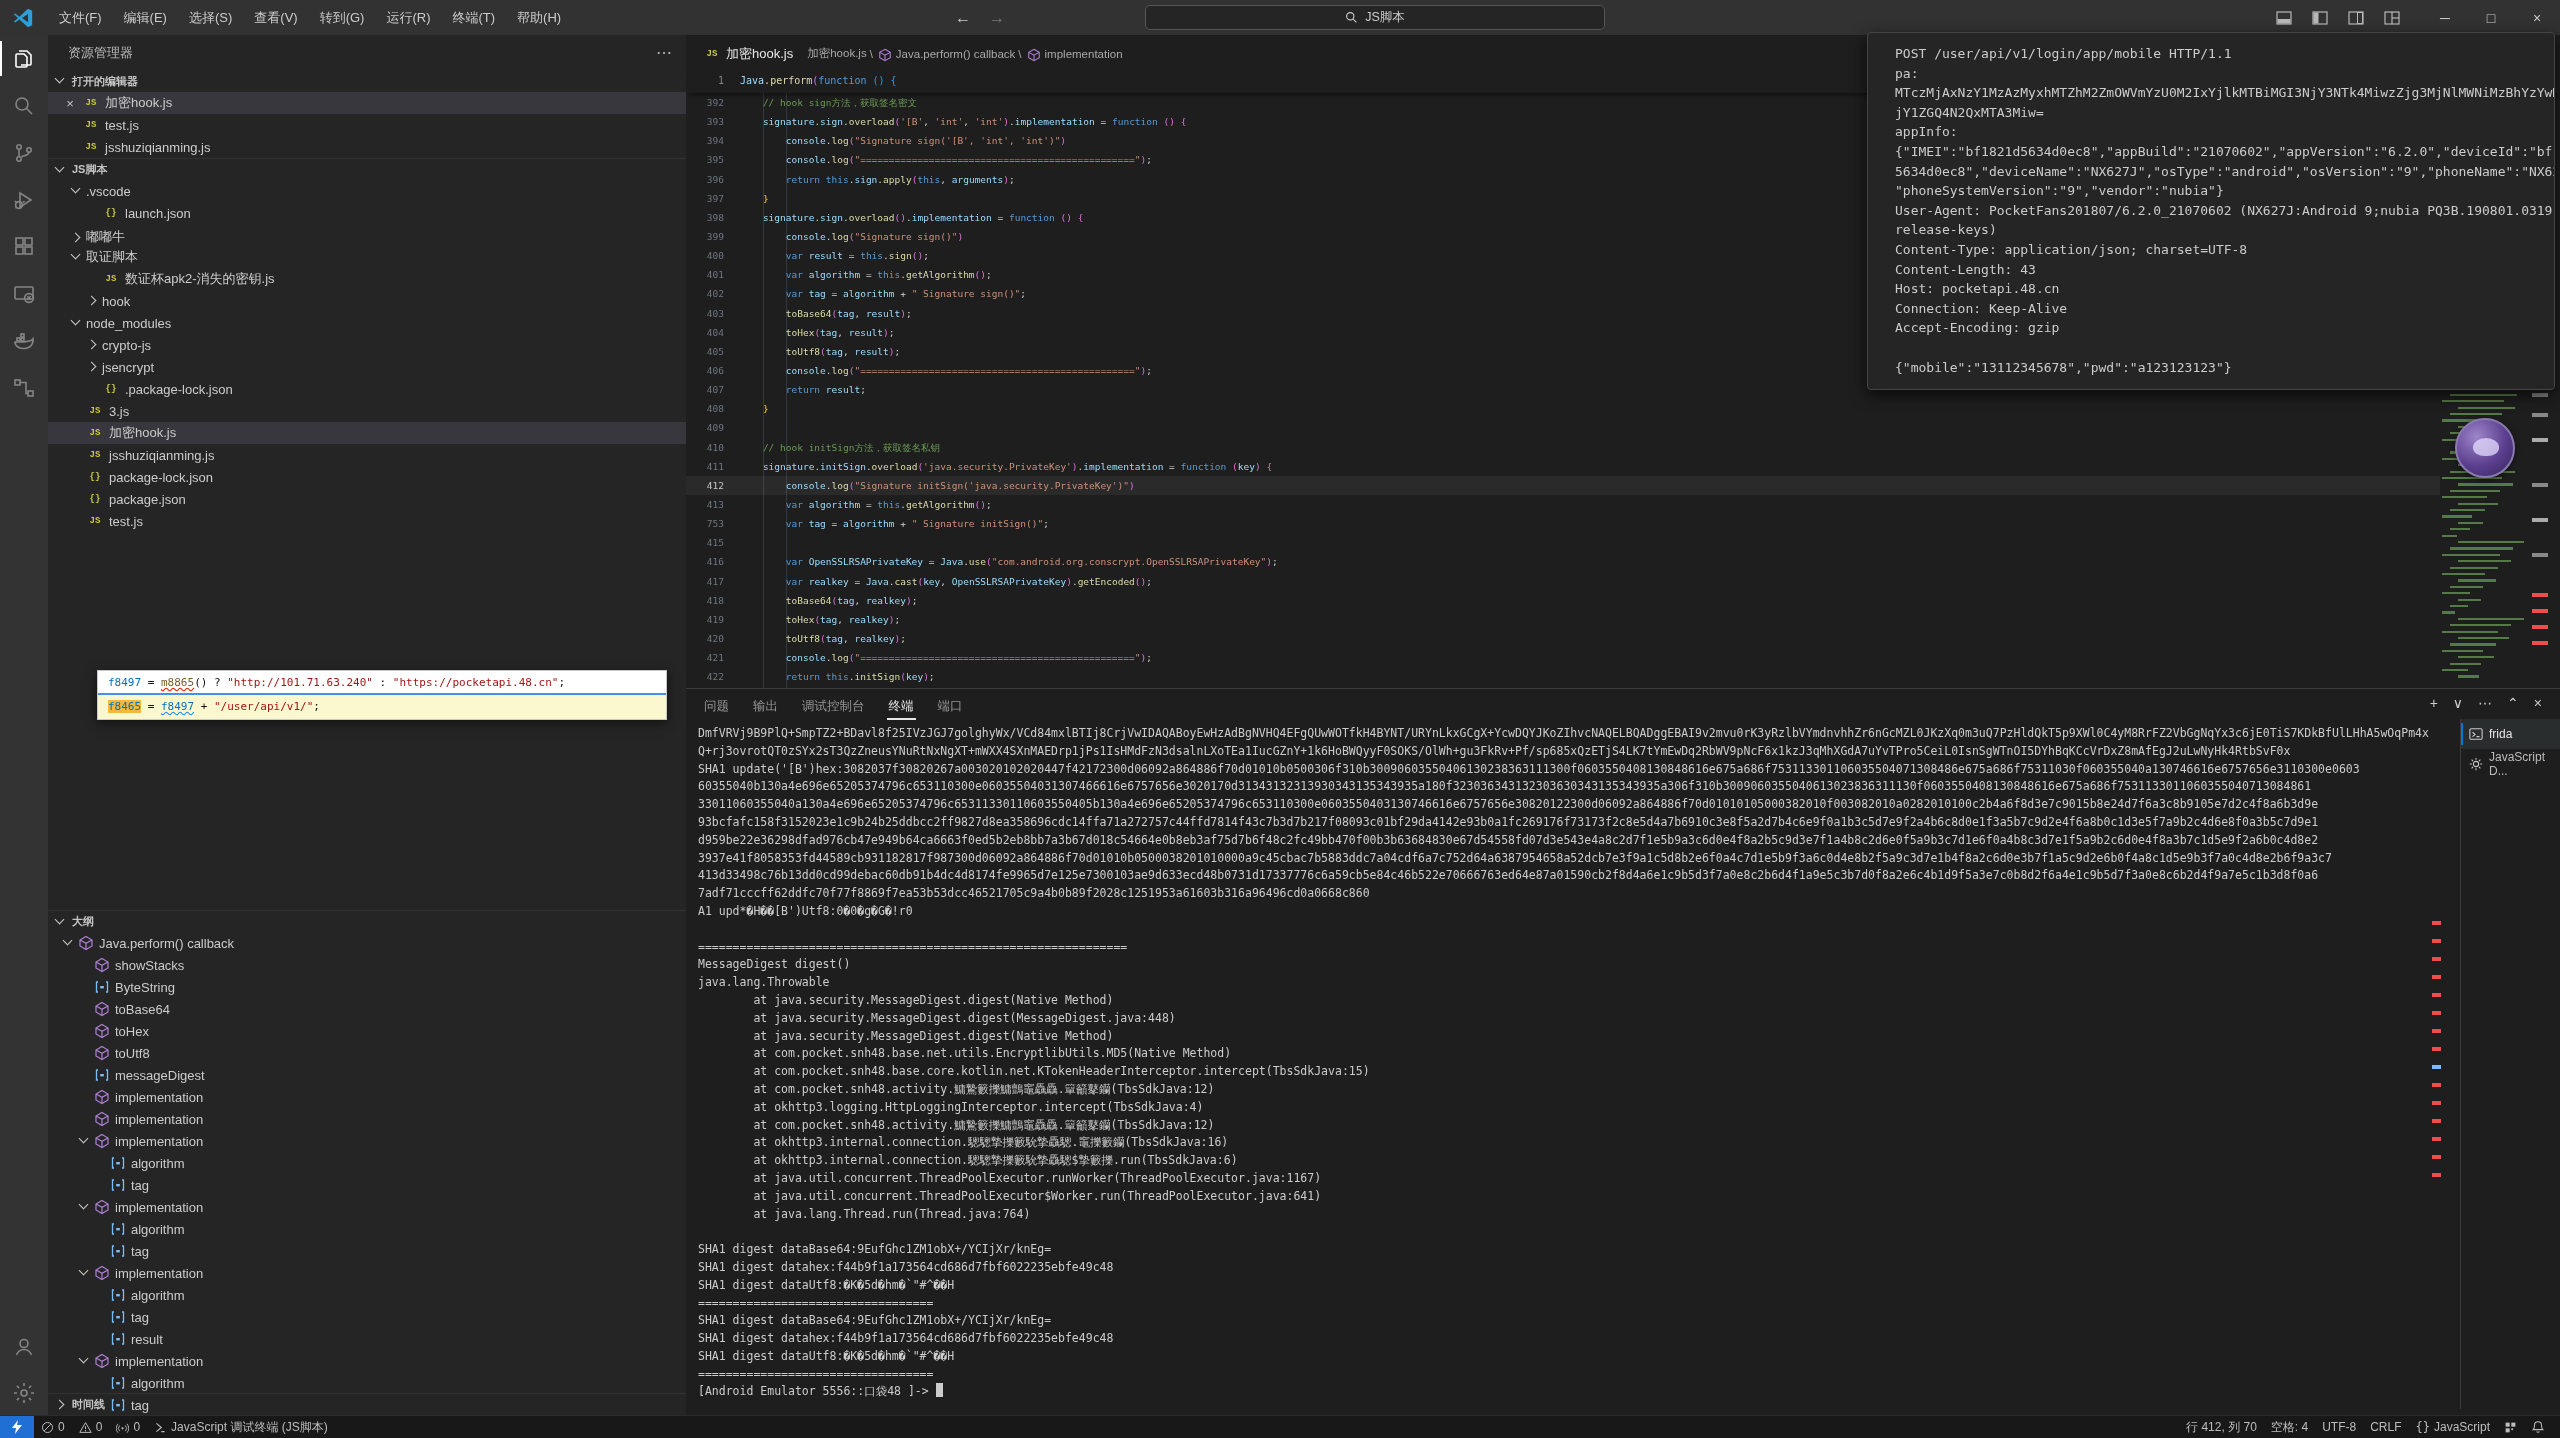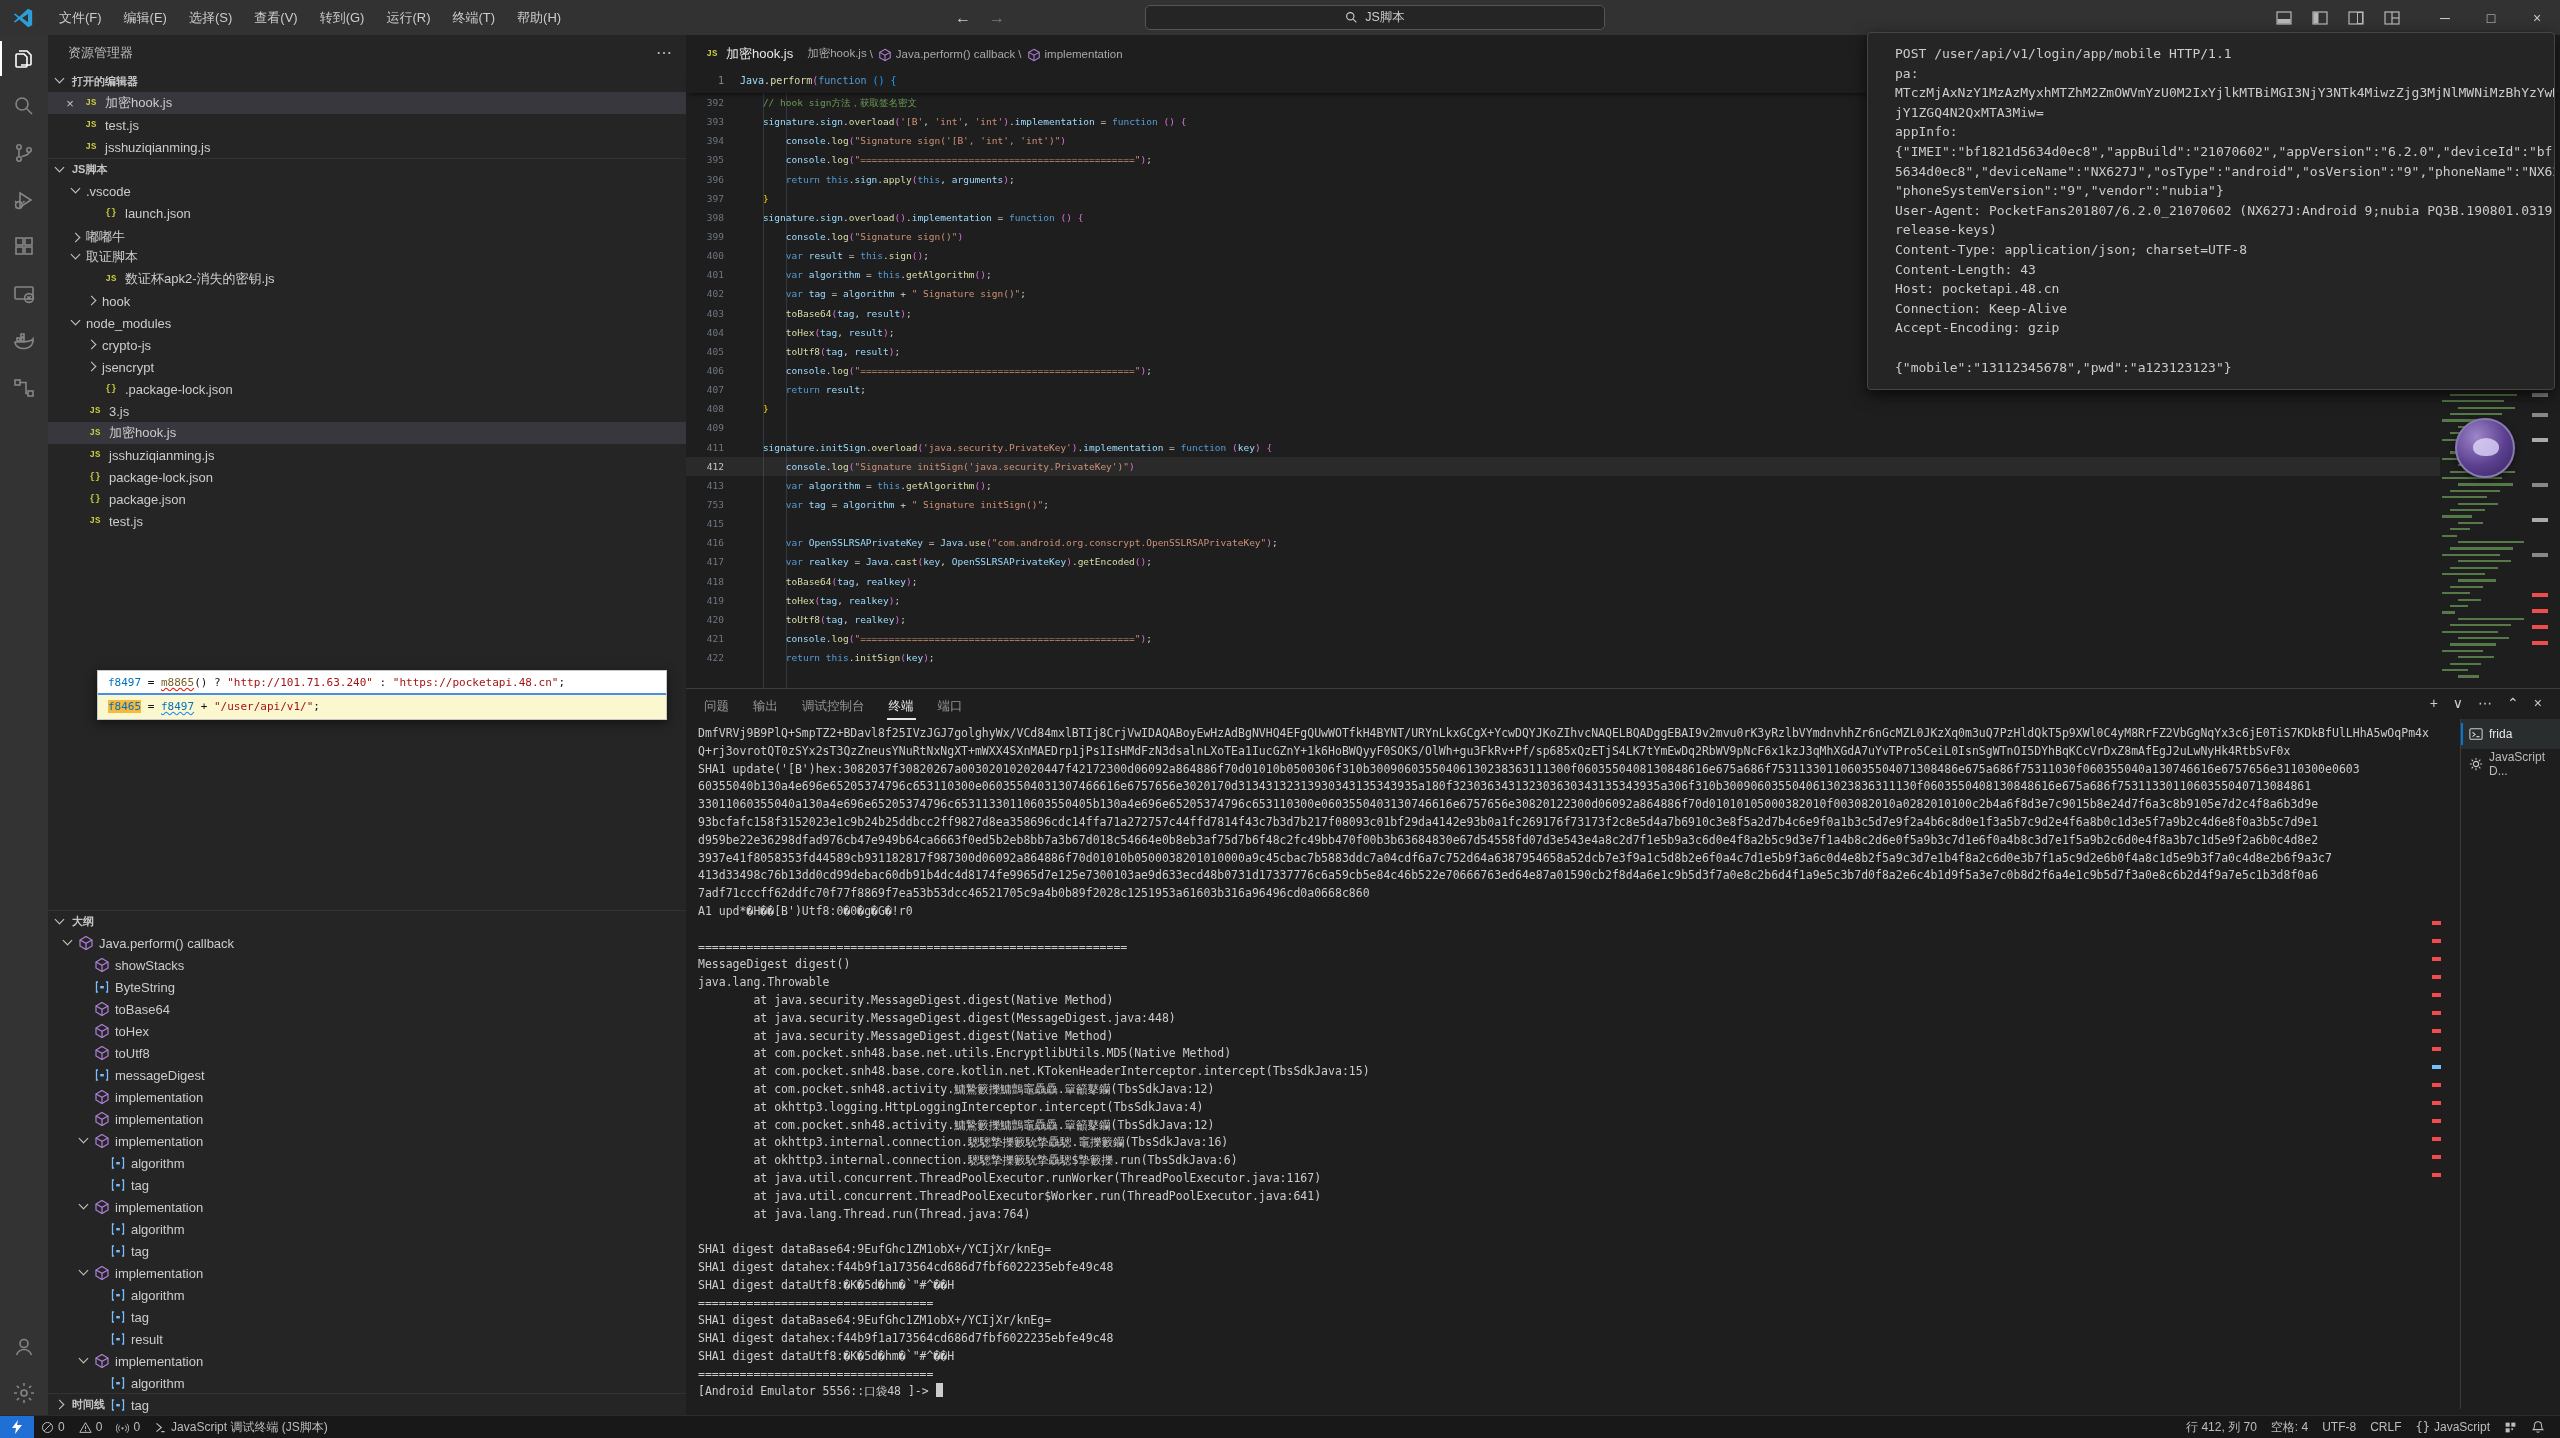--- a/index.html
+++ b/index.html
@@ -608,20 +608,21 @@
       <div class="code-row"><span class="ln">400</span><span class="ct"><span class="tok-pl">        </span><span class="tok-kw">var</span><span class="tok-pl"> </span><span class="tok-id">result</span><span class="tok-pl"> = </span><span class="tok-kw">this</span><span class="tok-pl">.</span><span class="tok-fn">sign</span><span class="br1">(</span><span class="br1">)</span><span class="tok-pl">;</span></span></div>
       <div class="code-row"><span class="ln">401</span><span class="ct"><span class="tok-pl">        </span><span class="tok-kw">var</span><span class="tok-pl"> </span><span class="tok-id">algorithm</span><span class="tok-pl"> = </span><span class="tok-kw">this</span><span class="tok-pl">.</span><span class="tok-fn">getAlgorithm</span><span class="br1">(</span><span class="br1">)</span><span class="tok-pl">;</span></span></div>
       <div class="code-row"><span class="ln">402</span><span class="ct"><span class="tok-pl">        </span><span class="tok-kw">var</span><span class="tok-pl"> </span><span class="tok-id">tag</span><span class="tok-pl"> = </span><span class="tok-id">algorithm</span><span class="tok-pl"> + </span><span class="tok-str">" Signature sign()"</span><span class="tok-pl">;</span></span></div>
       <div class="code-row"><span class="ln">403</span><span class="ct"><span class="tok-pl">        </span><span class="tok-fn">toBase64</span><span class="br1">(</span><span class="tok-id">tag</span><span class="tok-pl">, </span><span class="tok-id">result</span><span class="br1">)</span><span class="tok-pl">;</span></span></div>
       <div class="code-row"><span class="ln">404</span><span class="ct"><span class="tok-pl">        </span><span class="tok-fn">toHex</span><span class="br1">(</span><span class="tok-id">tag</span><span class="tok-pl">, </span><span class="tok-id">result</span><span class="br1">)</span><span class="tok-pl">;</span></span></div>
       <div class="code-row"><span class="ln">405</span><span class="ct"><span class="tok-pl">        </span><span class="tok-fn">toUtf8</span><span class="br1">(</span><span class="tok-id">tag</span><span class="tok-pl">, </span><span class="tok-id">result</span><span class="br1">)</span><span class="tok-pl">;</span></span></div>
       <div class="code-row"><span class="ln">406</span><span class="ct"><span class="tok-pl">        </span><span class="tok-id">console</span><span class="tok-pl">.</span><span class="tok-fn">log</span><span class="br1">(</span><span class="tok-str">"================================================"</span><span class="br1">)</span><span class="tok-pl">;</span></span></div>
       <div class="code-row"><span class="ln">407</span><span class="ct"><span class="tok-pl">        </span><span class="tok-kw">return</span><span class="tok-pl"> </span><span class="tok-id">result</span><span class="tok-pl">;</span></span></div>
       <div class="code-row"><span class="ln">408</span><span class="ct"><span class="tok-pl">    </span><span class="br0">}</span></span></div>
       <div class="code-row"><span class="ln">409</span><span class="ct"></span></div>
+      <div class="code-row"><span class="ln">410</span><span class="ct"><span class="tok-cm">    // hook initSign方法，获取签名私钥</span></span></div>
       <div class="code-row"><span class="ln">411</span><span class="ct"><span class="tok-pl">    </span><span class="tok-id">signature</span><span class="tok-pl">.</span><span class="tok-id">initSign</span><span class="tok-pl">.</span><span class="tok-fn">overload</span><span class="br1">(</span><span class="tok-str">'java.security.PrivateKey'</span><span class="br1">)</span><span class="tok-pl">.</span><span class="tok-id">implementation</span><span class="tok-pl"> = </span><span class="tok-kw">function</span><span class="tok-pl"> </span><span class="br1">(</span><span class="tok-id">key</span><span class="br1">)</span><span class="tok-pl"> </span><span class="br1">{</span></span></div>
       <div class="code-row current"><span class="ln">412</span><span class="ct"><span class="tok-pl">        </span><span class="tok-id">console</span><span class="tok-pl">.</span><span class="tok-fn">log</span><span class="br1">(</span><span class="tok-str">"Signature initSign('java.security.PrivateKey')"</span><span class="br1">)</span></span></div>
       <div class="code-row"><span class="ln">413</span><span class="ct"><span class="tok-pl">        </span><span class="tok-kw">var</span><span class="tok-pl"> </span><span class="tok-id">algorithm</span><span class="tok-pl"> = </span><span class="tok-kw">this</span><span class="tok-pl">.</span><span class="tok-fn">getAlgorithm</span><span class="br1">(</span><span class="br1">)</span><span class="tok-pl">;</span></span></div>
       <div class="code-row"><span class="ln">753</span><span class="ct"><span class="tok-pl">        </span><span class="tok-kw">var</span><span class="tok-pl"> </span><span class="tok-id">tag</span><span class="tok-pl"> = </span><span class="tok-id">algorithm</span><span class="tok-pl"> + </span><span class="tok-str">" Signature initSign()"</span><span class="tok-pl">;</span></span></div>
       <div class="code-row"><span class="ln">415</span><span class="ct"></span></div>
       <div class="code-row"><span class="ln">416</span><span class="ct"><span class="tok-pl">        </span><span class="tok-kw">var</span><span class="tok-pl"> </span><span class="tok-id">OpenSSLRSAPrivateKey</span><span class="tok-pl"> = </span><span class="tok-id">Java</span><span class="tok-pl">.</span><span class="tok-fn">use</span><span class="br1">(</span><span class="tok-str">"com.android.org.conscrypt.OpenSSLRSAPrivateKey"</span><span class="br1">)</span><span class="tok-pl">;</span></span></div>
       <div class="code-row"><span class="ln">417</span><span class="ct"><span class="tok-pl">        </span><span class="tok-kw">var</span><span class="tok-pl"> </span><span class="tok-id">realkey</span><span class="tok-pl"> = </span><span class="tok-id">Java</span><span class="tok-pl">.</span><span class="tok-fn">cast</span><span class="br1">(</span><span class="tok-id">key</span><span class="tok-pl">, </span><span class="tok-id">OpenSSLRSAPrivateKey</span><span class="br1">)</span><span class="tok-pl">.</span><span class="tok-fn">getEncoded</span><span class="br1">(</span><span class="br1">)</span><span class="tok-pl">;</span></span></div>
       <div class="code-row"><span class="ln">418</span><span class="ct"><span class="tok-pl">        </span><span class="tok-fn">toBase64</span><span class="br1">(</span><span class="tok-id">tag</span><span class="tok-pl">, </span><span class="tok-id">realkey</span><span class="br1">)</span><span class="tok-pl">;</span></span></div>
       <div class="code-row"><span class="ln">419</span><span class="ct"><span class="tok-pl">        </span><span class="tok-fn">toHex</span><span class="br1">(</span><span class="tok-id">tag</span><span class="tok-pl">, </span><span class="tok-id">realkey</span><span class="br1">)</span><span class="tok-pl">;</span></span></div>
       <div class="code-row"><span class="ln">420</span><span class="ct"><span class="tok-pl">        </span><span class="tok-fn">toUtf8</span><span class="br1">(</span><span class="tok-id">tag</span><span class="tok-pl">, </span><span class="tok-id">realkey</span><span class="br1">)</span><span class="tok-pl">;</span></span></div>

